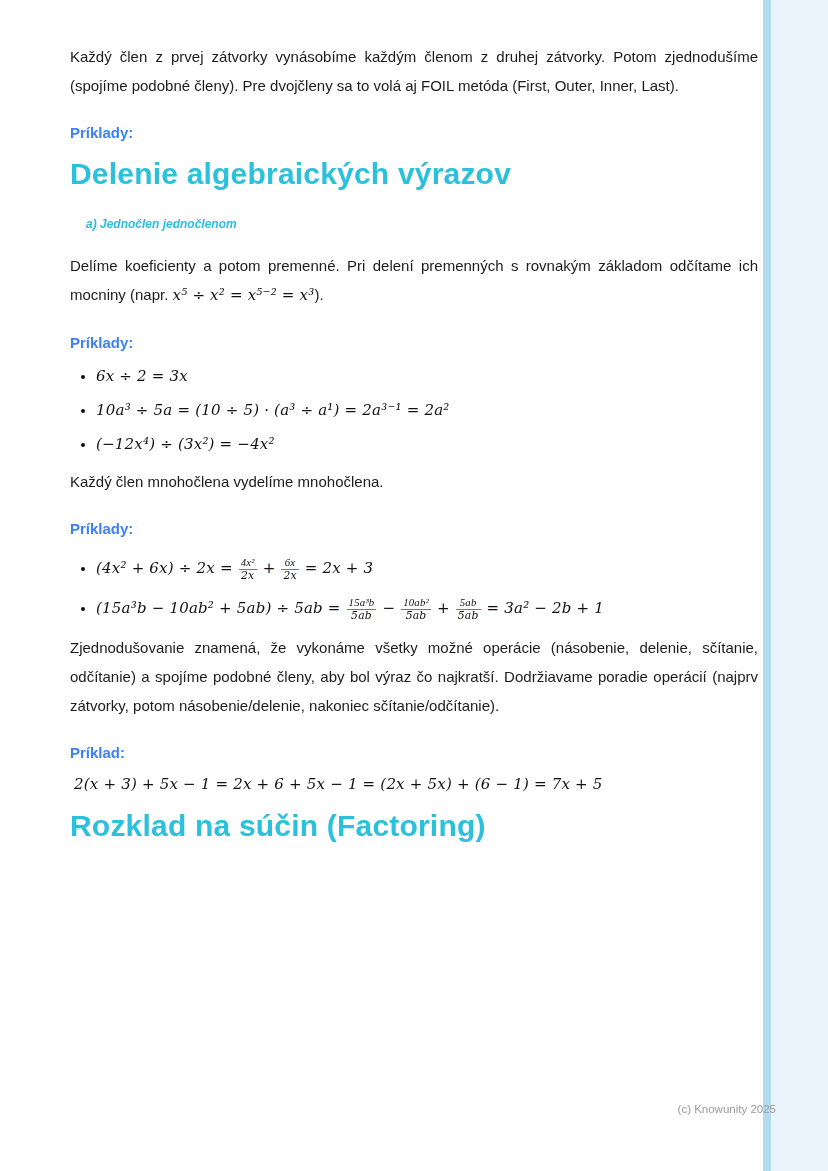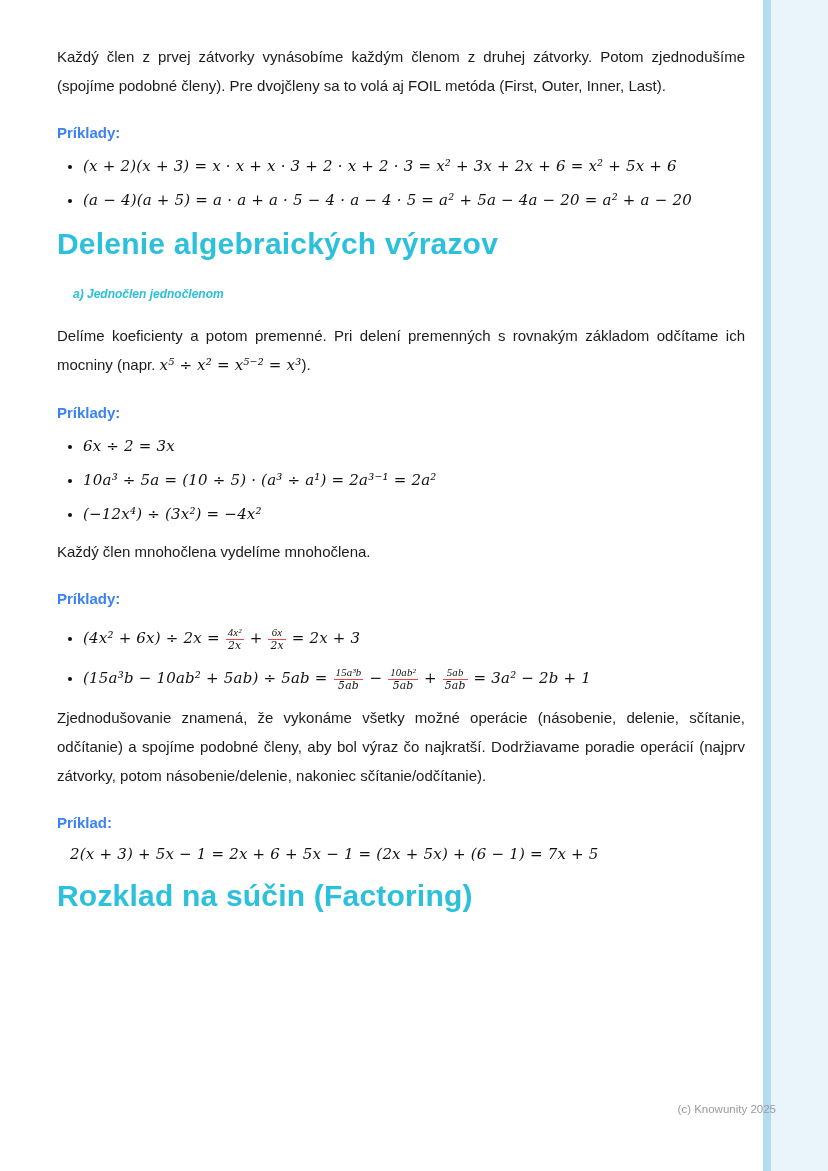--- a/index.html
+++ b/index.html
@@ -17,21 +17,21 @@
     position: absolute; top: 0; right: 0;
     width: 57px; height: 100%;
     background: #e9f4fb;
   }
   .side-stripe {
     position: absolute; top: 0; right: 57px;
     width: 8px; height: 100%;
     background: #b3dcf0;
   }
   .content {
-    position: absolute; left: 57px; top: 42px; width: 688px;
+    position: absolute; left: 70px; top: 42px; width: 688px;
   }
   p.body {
     font-size: 15px; line-height: 29px;
     text-align: justify;
     margin: 0 0 24px;
   }
   .label {
     font-size: 15px; font-weight: 700; color: #3b82f6;
     margin: 4px 0 14px;
   }
@@ -69,21 +69,21 @@
     letter-spacing: 0.2px;
     margin: 16px 0 26px;
   }
   h2.accent {
     color: var(--accent);
     font-size: 12px; font-weight: 700;
     margin: 24px 16px 20px;
     font-style: italic;
   }
   p.standalone-math {
-    margin: 8px 13px 14px;
+    margin: 8px 4px 14px;
     font-size: 15px;
   }
   .footer {
     position: absolute;
     right: 52px; bottom: 56px;
     font-size: 11.5px;
     color: #9a9aa0;
     z-index: 3;
   }
 </style>
@@ -92,28 +92,20 @@
 
 <div class="side-band"></div>
 <div class="side-stripe"></div>
 
 <main class="content">
 
   <p class="body">Každý člen z prvej zátvorky vynásobíme každým členom z druhej zátvorky. Potom zjednodušíme (spojíme podobné členy). Pre dvojčleny sa to volá aj FOIL metóda (First, Outer, Inner, Last).</p>
 
   <p class="label">Príklady:</p>
 
-  <ul class="bullets">
-    <li>
-      <span class="math">(x + 2)(x + 3) = x · x + x · 3 + 2 · x + 2 · 3 = x² + 3x + 2x + 6 = x² + 5x + 6</span>
-    </li>
-    <li>
-      <span class="math">(a − 4)(a + 5) = a · a + a · 5 − 4 · a − 4 · 5 = a² + 5a − 4a − 20 = a² + a − 20</span>
-    </li>
-  </ul>
 
   <h1 class="accent">Delenie algebraických výrazov</h1>
 
   <h2 class="accent">a) Jednočlen jednočlenom</h2>
 
   <p class="body"><span>Delíme koeficienty a potom premenné. Pri delení premenných s rovnakým základom odčítame ich mocniny (napr. </span><span class="math">x⁵ ÷ x² = x⁵⁻² = x³</span><span>).</span></p>
 
   <p class="label">Príklady:</p>
 
   <ul class="bullets">

